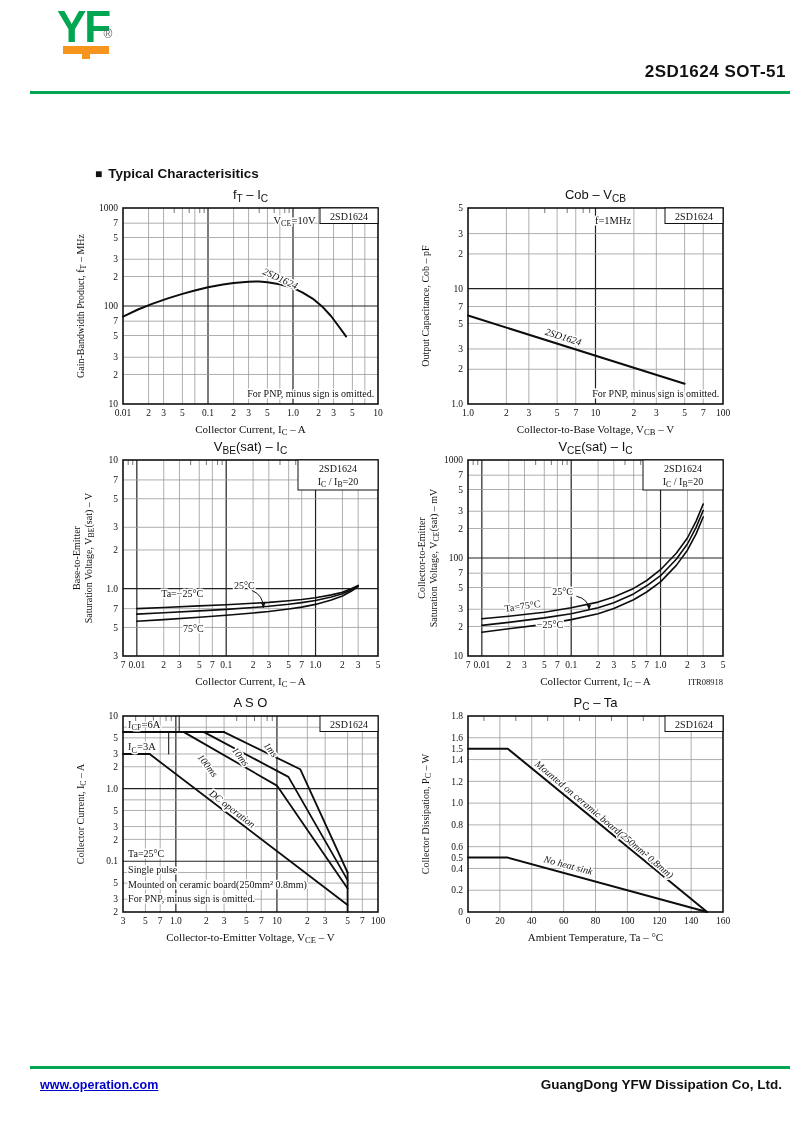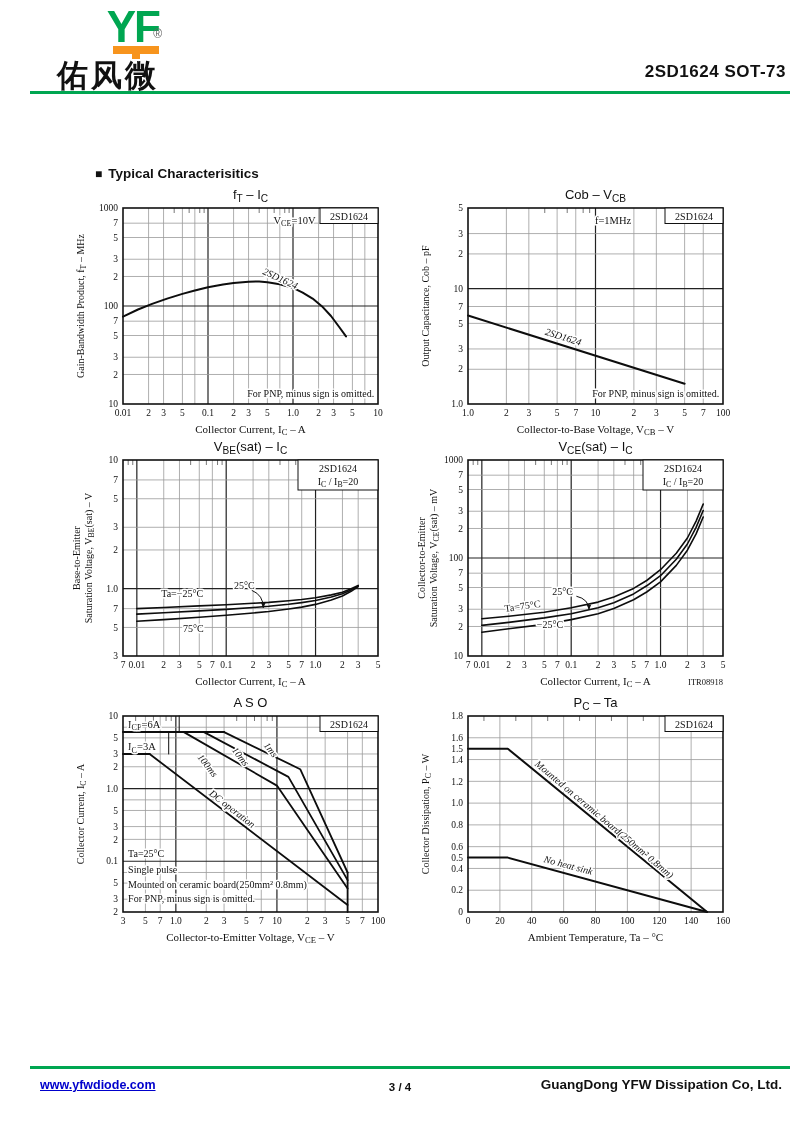--- a/index.html
+++ b/index.html
@@ -38,24 +38,23 @@
 <div class="page">
 
   <div class="logo">
     <div class="logo-row">
       <span class="logo-yf" style="color: rgb(0, 166, 81);">YF</span>
       <span class="wglyph" style="border-color: rgb(247, 148, 29);">
           <span class="mid" style="background: rgb(247, 148, 29);"></span>
         </span>
       <span class="reg">®</span>
     </div>
-    <div class="logo-cn">佑风微</div>
   </div>
 
-  <div class="header-part">2SD1624  SOT-73</div>
+  <div class="header-part">2SD1624  SOT-51</div>
   <div class="rule top" style="background: rgb(0, 166, 81);"></div>
 
   <div class="section-title">
     <span class="bullet">■</span><span>Typical  Characterisitics</span>
   </div>
 
   <div class="chart c1">
       <svg width="345" height="276" viewBox="0 0 345 276">
         <line x1="75.5875496314384" y1="22" x2="75.5875496314384" y2="218" stroke="#9a9a9a" stroke-width="0.8"></line>
         <line x1="90.55530665117129" y1="22" x2="90.55530665117129" y2="218" stroke="#9a9a9a" stroke-width="0.8"></line>
@@ -486,17 +485,16 @@
         <text x="45" y="221.2" font-size="9.5" fill="#111111" font-family="&quot;Liberation Serif&quot;,serif" text-anchor="end"><tspan>0</tspan></text>
         <text x="177.5" y="13" font-size="13" fill="#111111" font-family="&quot;Liberation Sans&quot;,sans-serif" text-anchor="middle"><tspan>P</tspan><tspan dy="2.86" font-size="10.14">C</tspan><tspan dy="-2.86">  –  Ta</tspan></text>
         <text x="177.5" y="247" font-size="11" fill="#111111" font-family="&quot;Liberation Serif&quot;,serif" text-anchor="middle"><tspan>Ambient Temperature, Ta  –  °C</tspan></text>
         <text x="11" y="120" font-size="10" fill="#111111" font-family="&quot;Liberation Serif&quot;,serif" text-anchor="middle" transform="rotate(-90 11 120)"><tspan>Collector Dissipation, P</tspan><tspan dy="2.2" font-size="7.800000000000001">C</tspan><tspan dy="-2.2">  –  W</tspan></text>
         <text x="116.3" y="71" font-size="10" fill="#111111" font-family="&quot;Liberation Serif&quot;,serif" text-anchor="start" font-style="italic" transform="rotate(40 116.3 71)" paint-order="stroke" stroke="#fff" stroke-width="3.2" stroke-linejoin="round"><tspan>Mounted on ceramic board(250mm²  0.8mm)</tspan></text>
         <text x="125.225" y="168.02" font-size="10" fill="#111111" font-family="&quot;Liberation Serif&quot;,serif" text-anchor="start" font-style="italic" transform="rotate(15 125.225 168.02)" paint-order="stroke" stroke="#fff" stroke-width="3.2" stroke-linejoin="round"><tspan>No heat sink</tspan></text>
       </svg>
     </div>
 
   <div class="rule bottom" style="background: rgb(0, 166, 81);"></div>
-  <a class="footer-url" href="#" style="color: rgb(0, 0, 204);">www.yfwdiode.com</a>
-  <div class="footer-page">3 / 4</div>
+  <a class="footer-url" href="#" style="color: rgb(0, 0, 204);">www.operation.com</a>
   <div class="footer-company">GuangDong YFW Dissipation Co, Ltd.</div>
 
 </div>
 
 </body></html>

